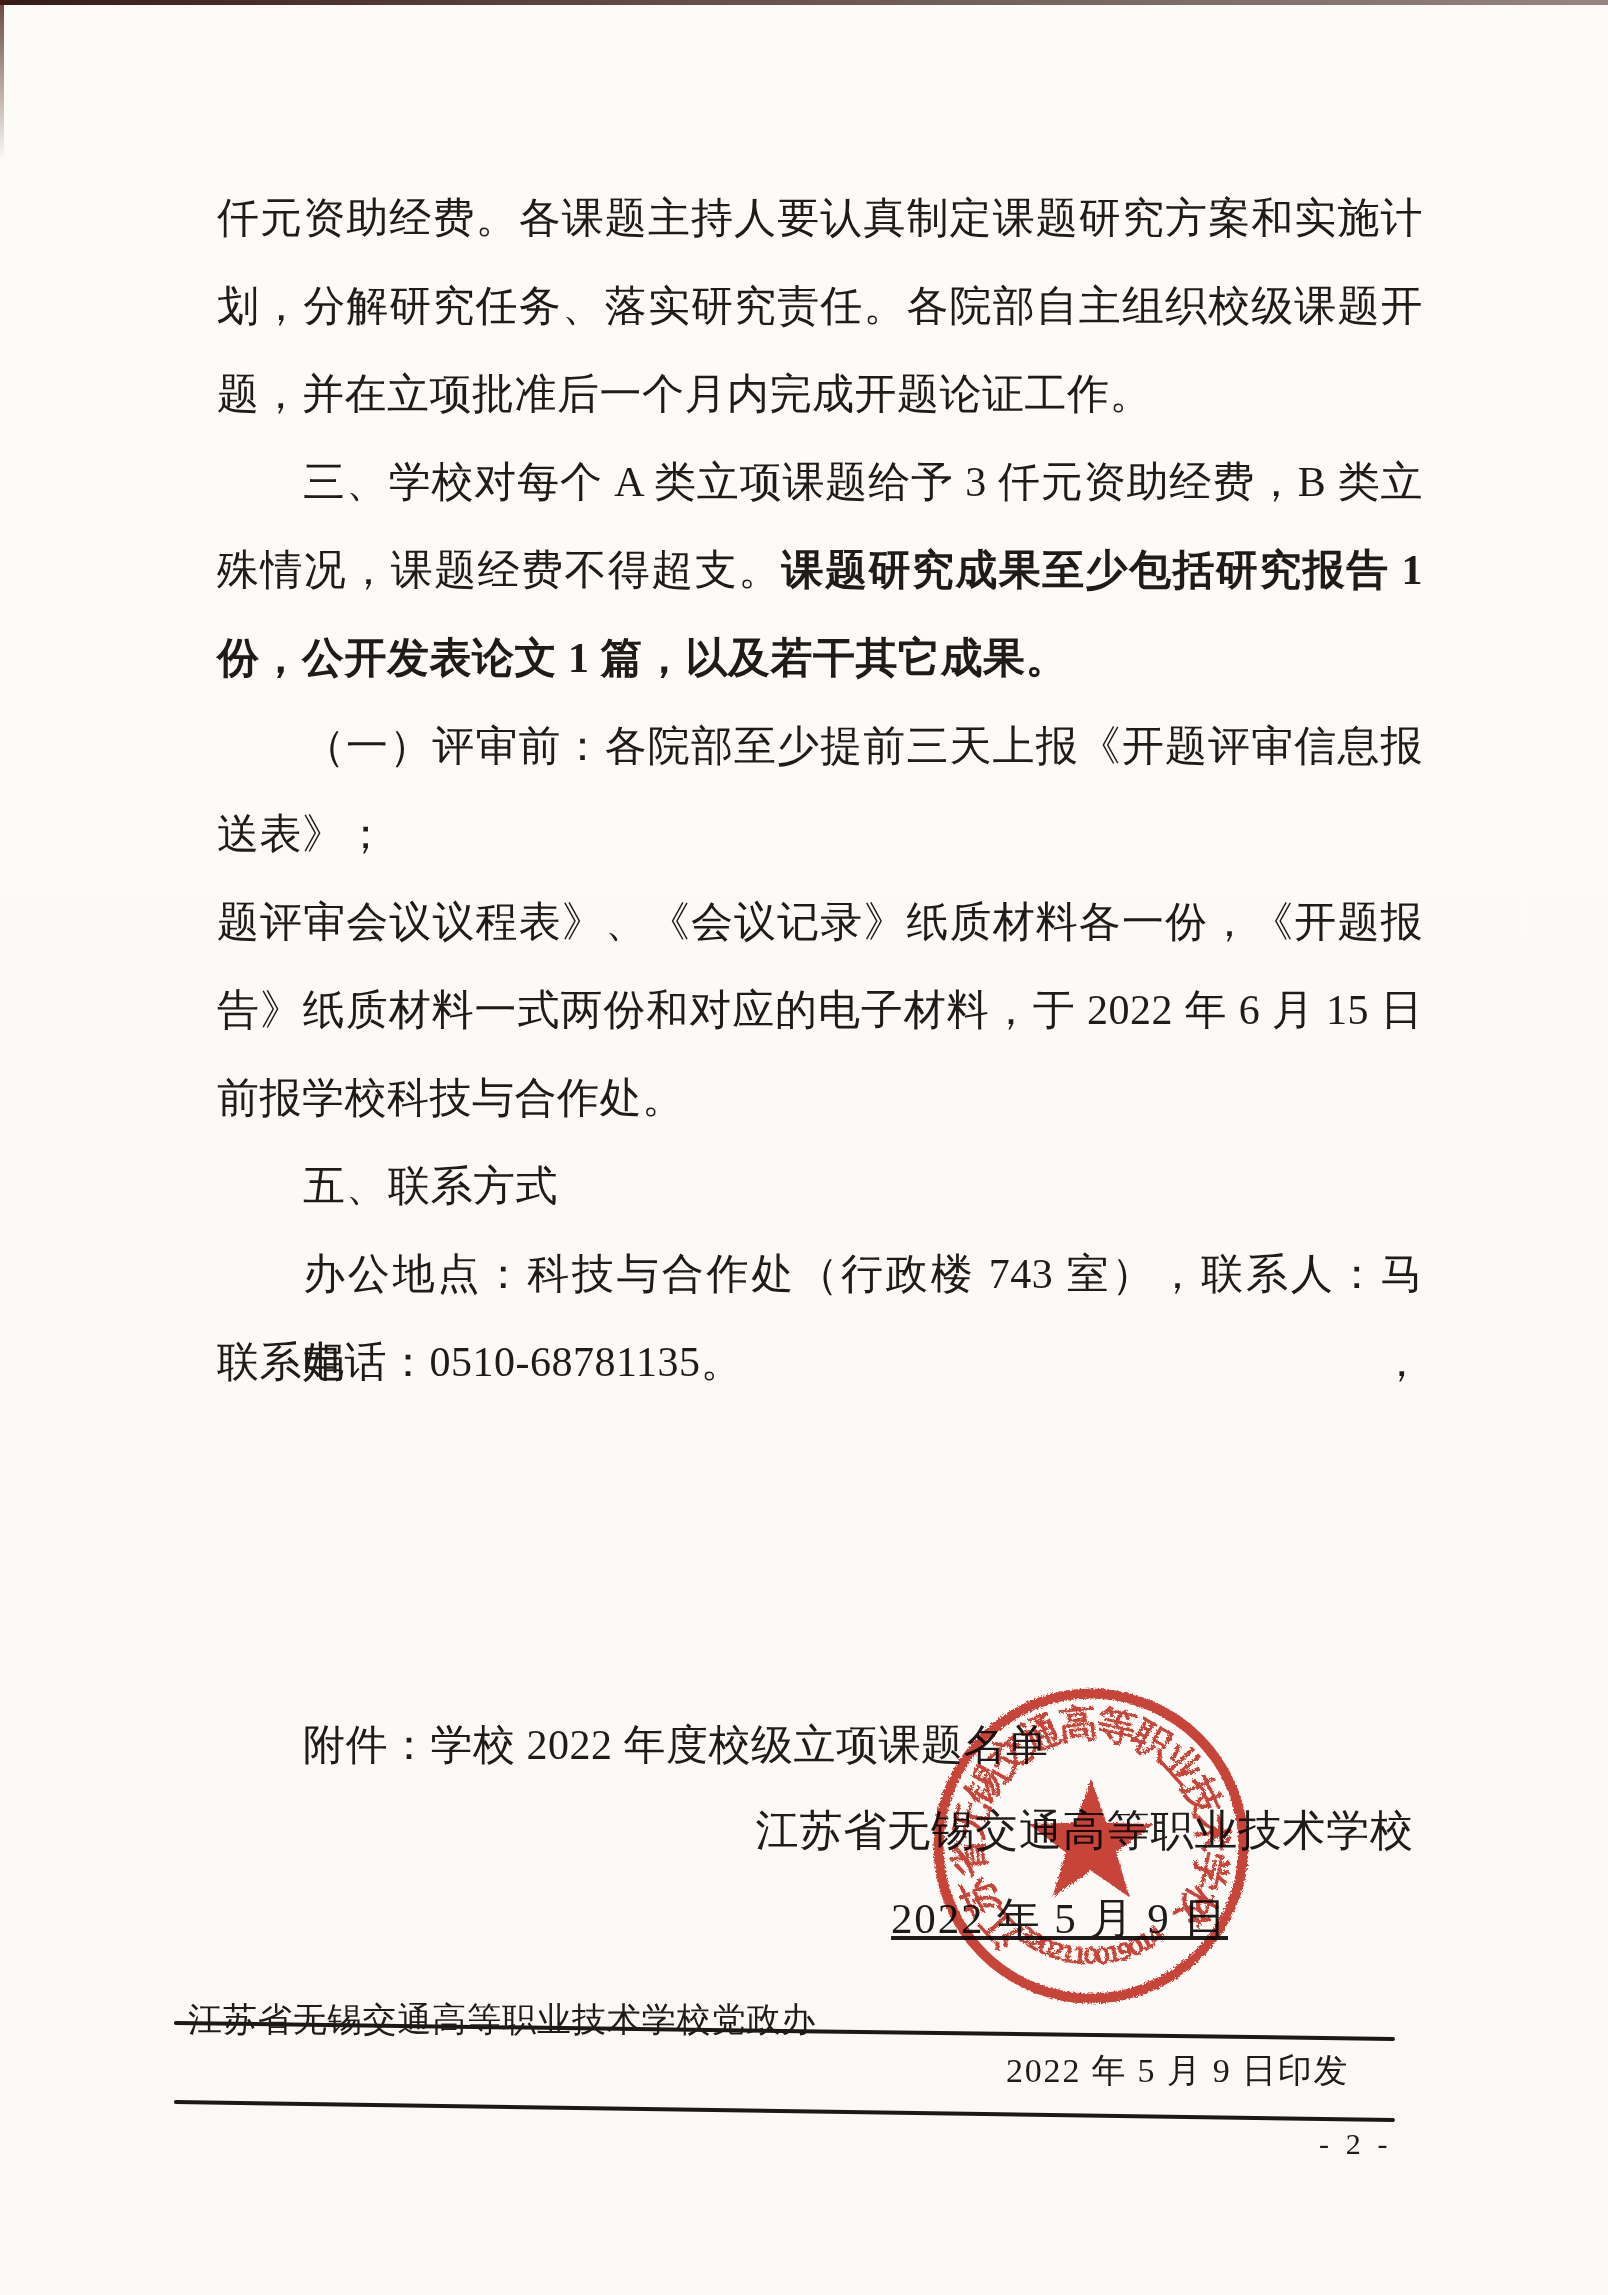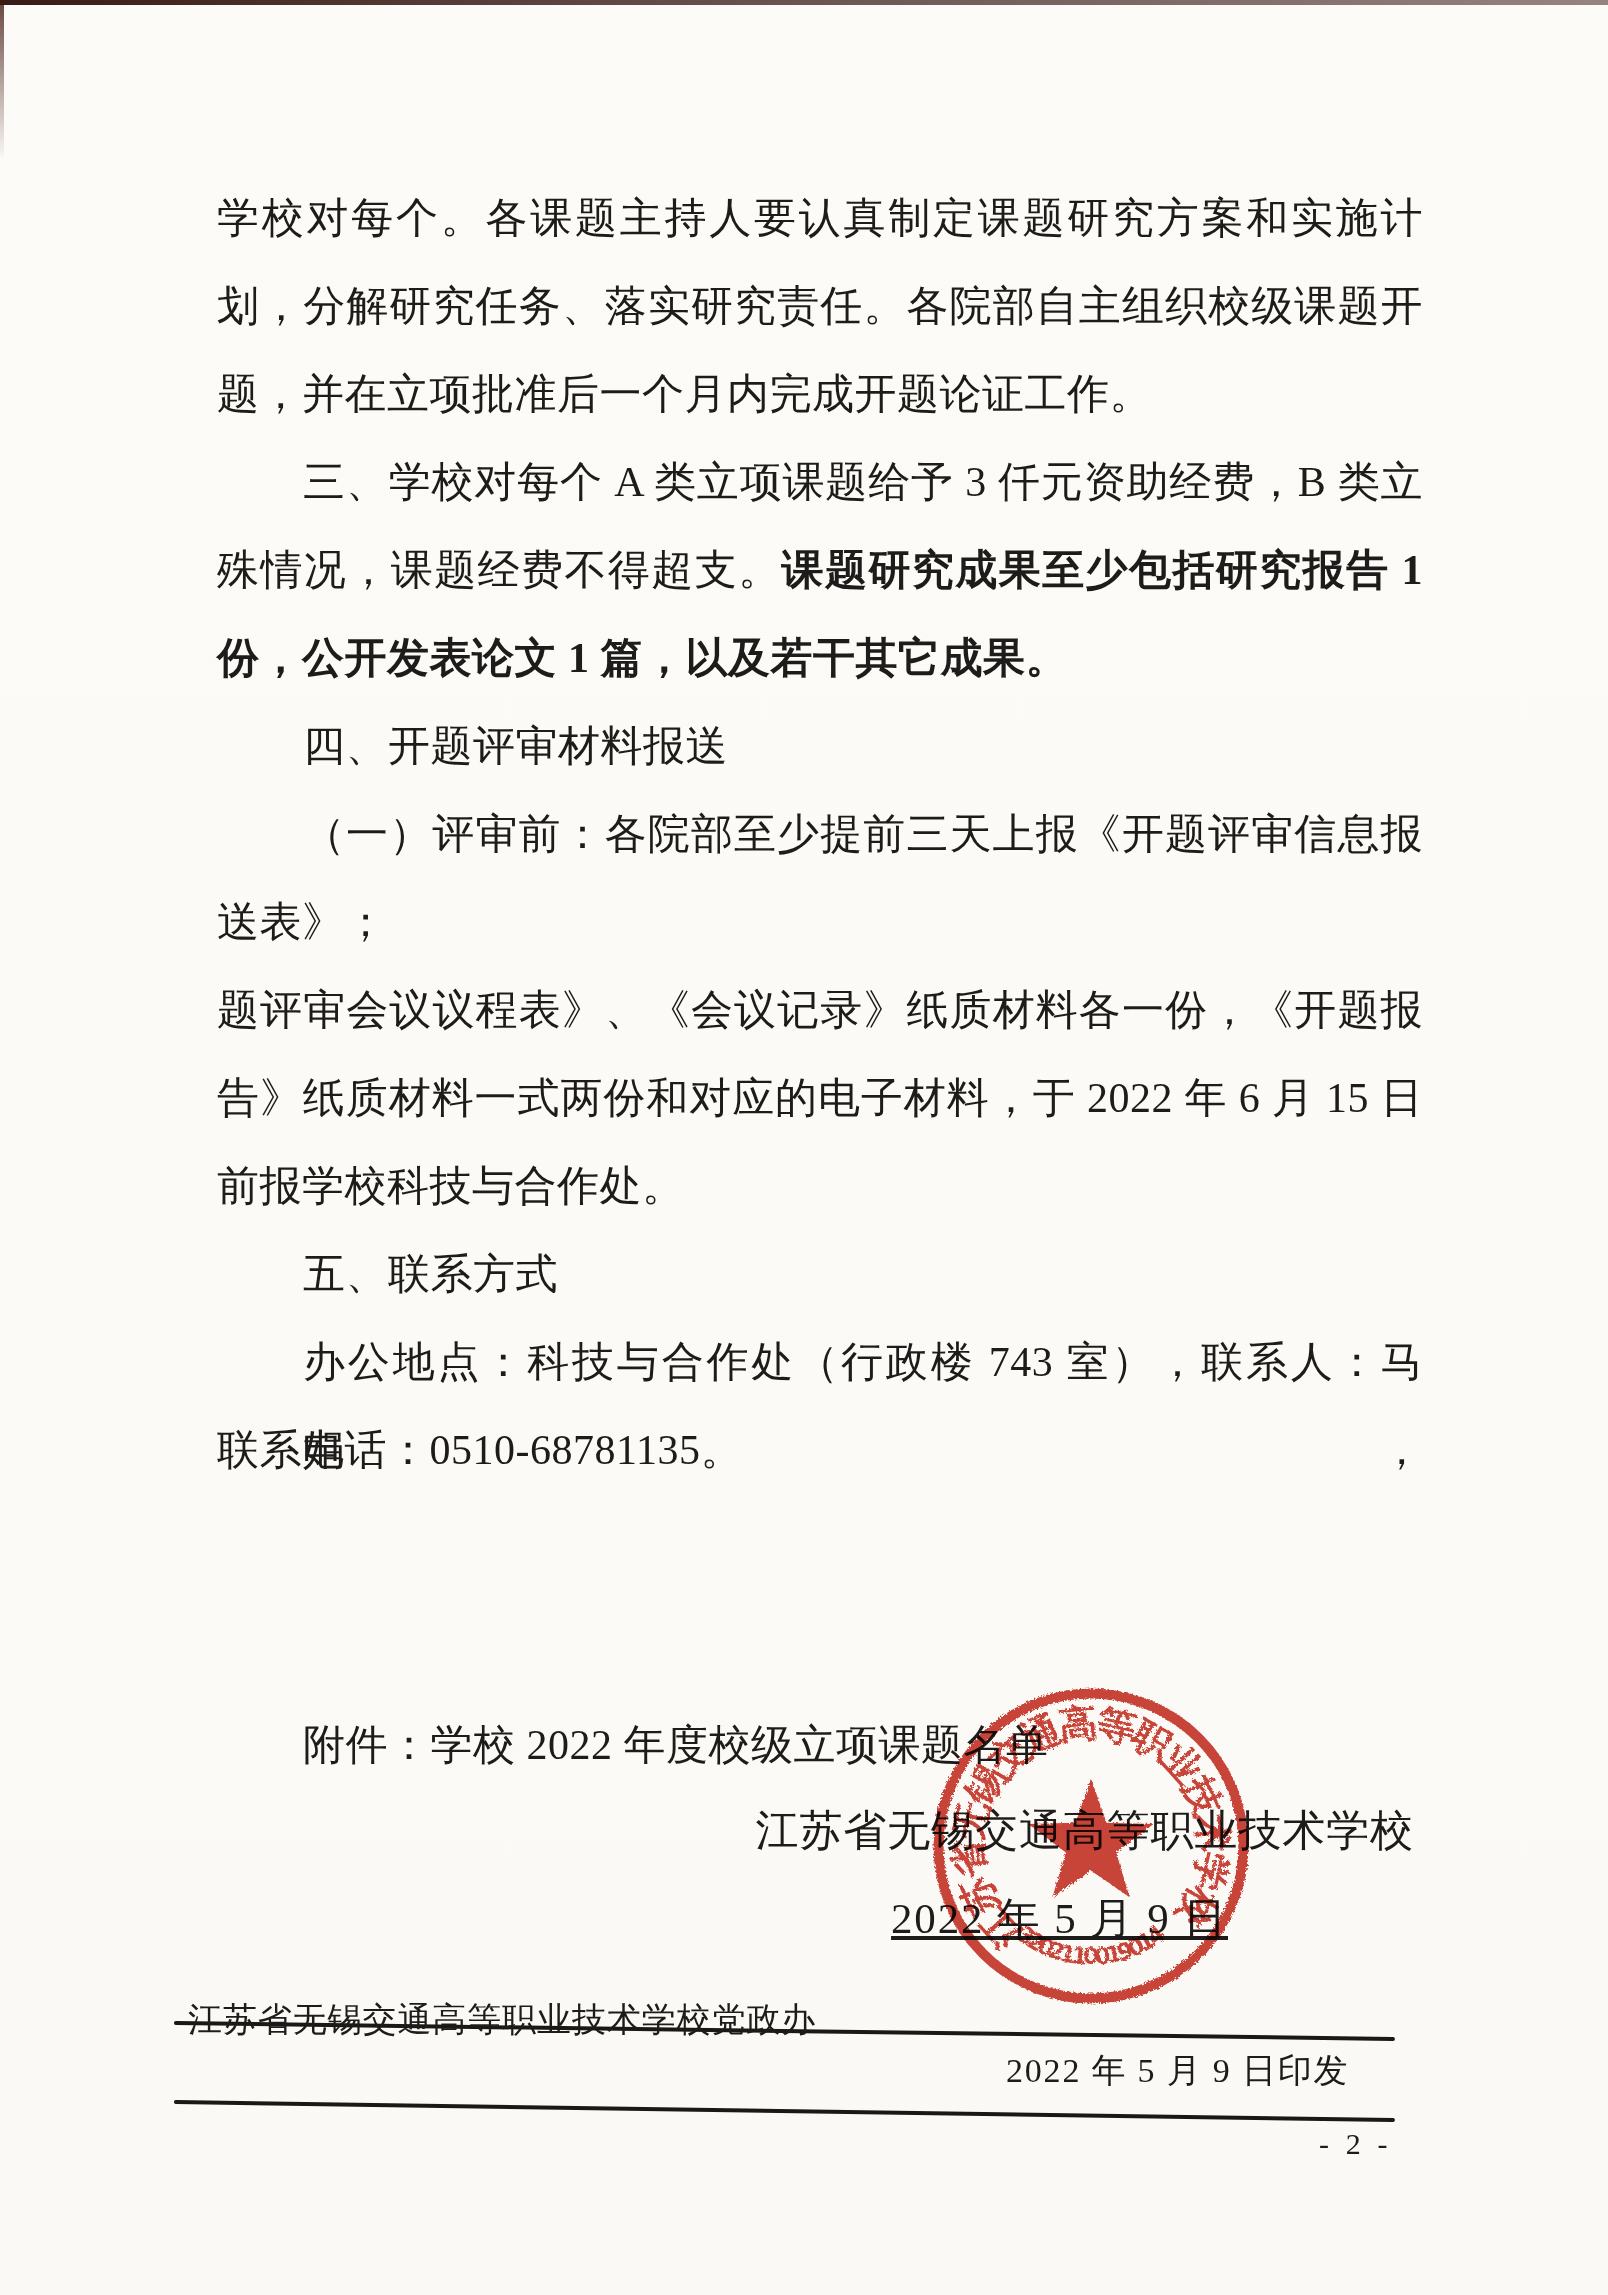--- a/index.html
+++ b/index.html
@@ -71,27 +71,26 @@
     font-size:30px; letter-spacing:4.6px;
   }
 </style>
 </head>
 <body>
 
 <div class="scan-edge-top"></div>
 <div class="scan-edge-left"></div>
 
 <div class="body-text">
-  <div class="line j">学校对每个。各课题主持人要认真制定课题研究方案和实施计</div>
+  <div class="line j">仟元资助经费。各课题主持人要认真制定课题研究方案和实施计</div>
   <div class="line j">划，分解研究任务、落实研究责任。各院部自主组织校级课题开</div>
   <div class="line">题，并在立项批准后一个月内完成开题论证工作。</div>
   <div class="line j indent">三、学校对每个 A 类立项课题给予 3 仟元资助经费，B 类立</div>
   <div class="line j"><span>殊情况，课题经费不得超支。</span><span class="b">课题研究成果至少包括研究报告 1</span></div>
   <div class="line b">份，公开发表论文 1 篇，以及若干其它成果。</div>
-  <div class="line indent">四、开题评审材料报送</div>
   <div class="line j indent">（一）评审前：各院部至少提前三天上报《开题评审信息报</div>
   <div class="line">送表》；</div>
   <div class="line j">题评审会议议程表》、《会议记录》纸质材料各一份，《开题报</div>
   <div class="line j">告》纸质材料一式两份和对应的电子材料，于 2022 年 6 月 15 日</div>
   <div class="line">前报学校科技与合作处。</div>
   <div class="line indent">五、联系方式</div>
   <div class="line j indent">办公地点：科技与合作处（行政楼 743 室），联系人：马娟，</div>
   <div class="line">联系电话：0510-68781135。</div>
 </div>
 

